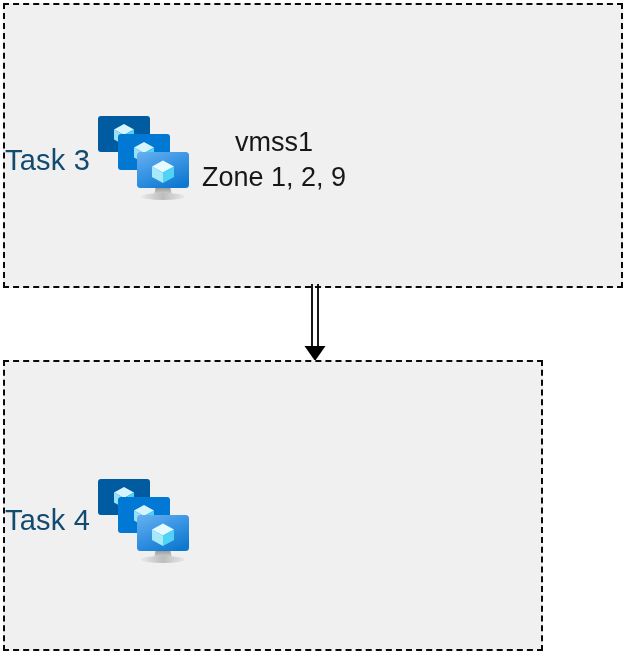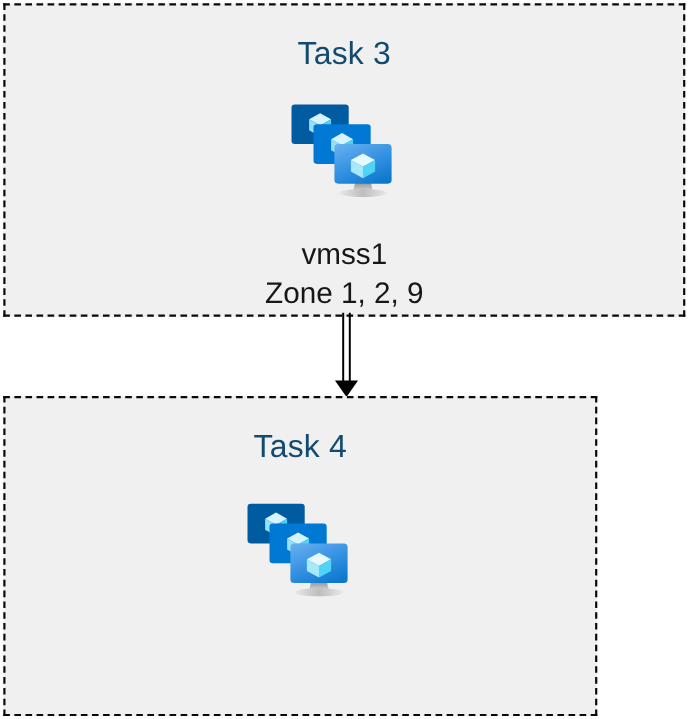--- a/index.html
+++ b/index.html
@@ -24,21 +24,21 @@
     height: 654px;
   }
 
   
   .group-box {
     position: absolute;
     box-sizing: border-box;
     background: #f0f0f0;
     border: 2px dashed #0a0a0a;
     display: flex;
-    flex-direction: column;
+    flex-direction: row;
     align-items: center;
   }
   #box-task3 {
     left: 3px;
     top: 3px;
     width: 620px;
     height: 285px;
   }
   #box-task4 {
     left: 3px;

